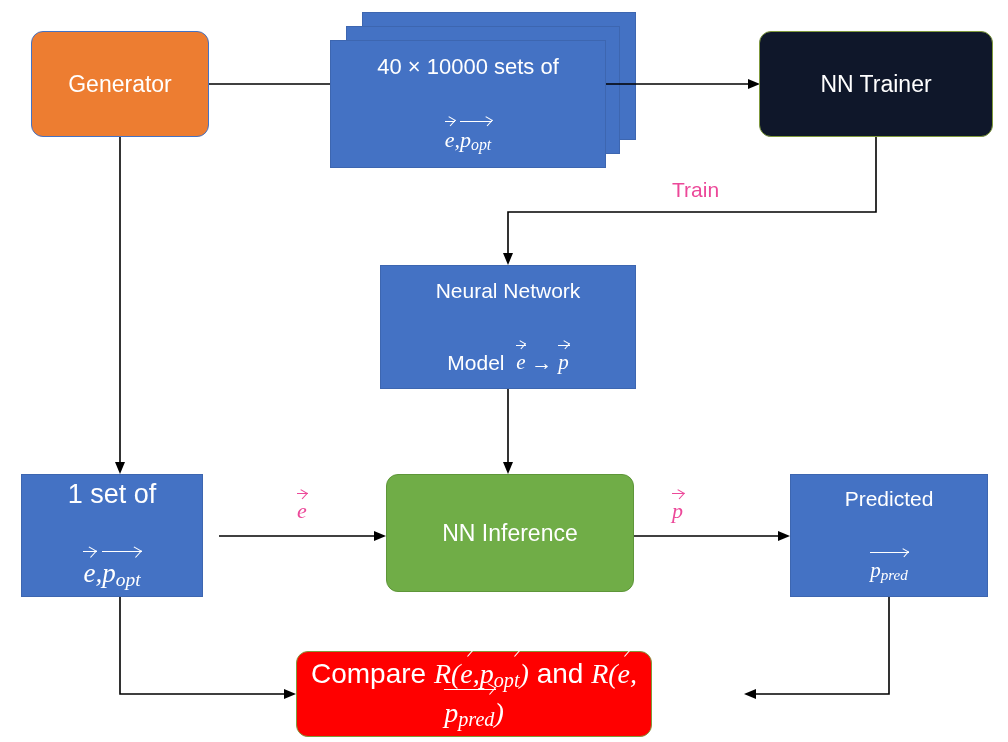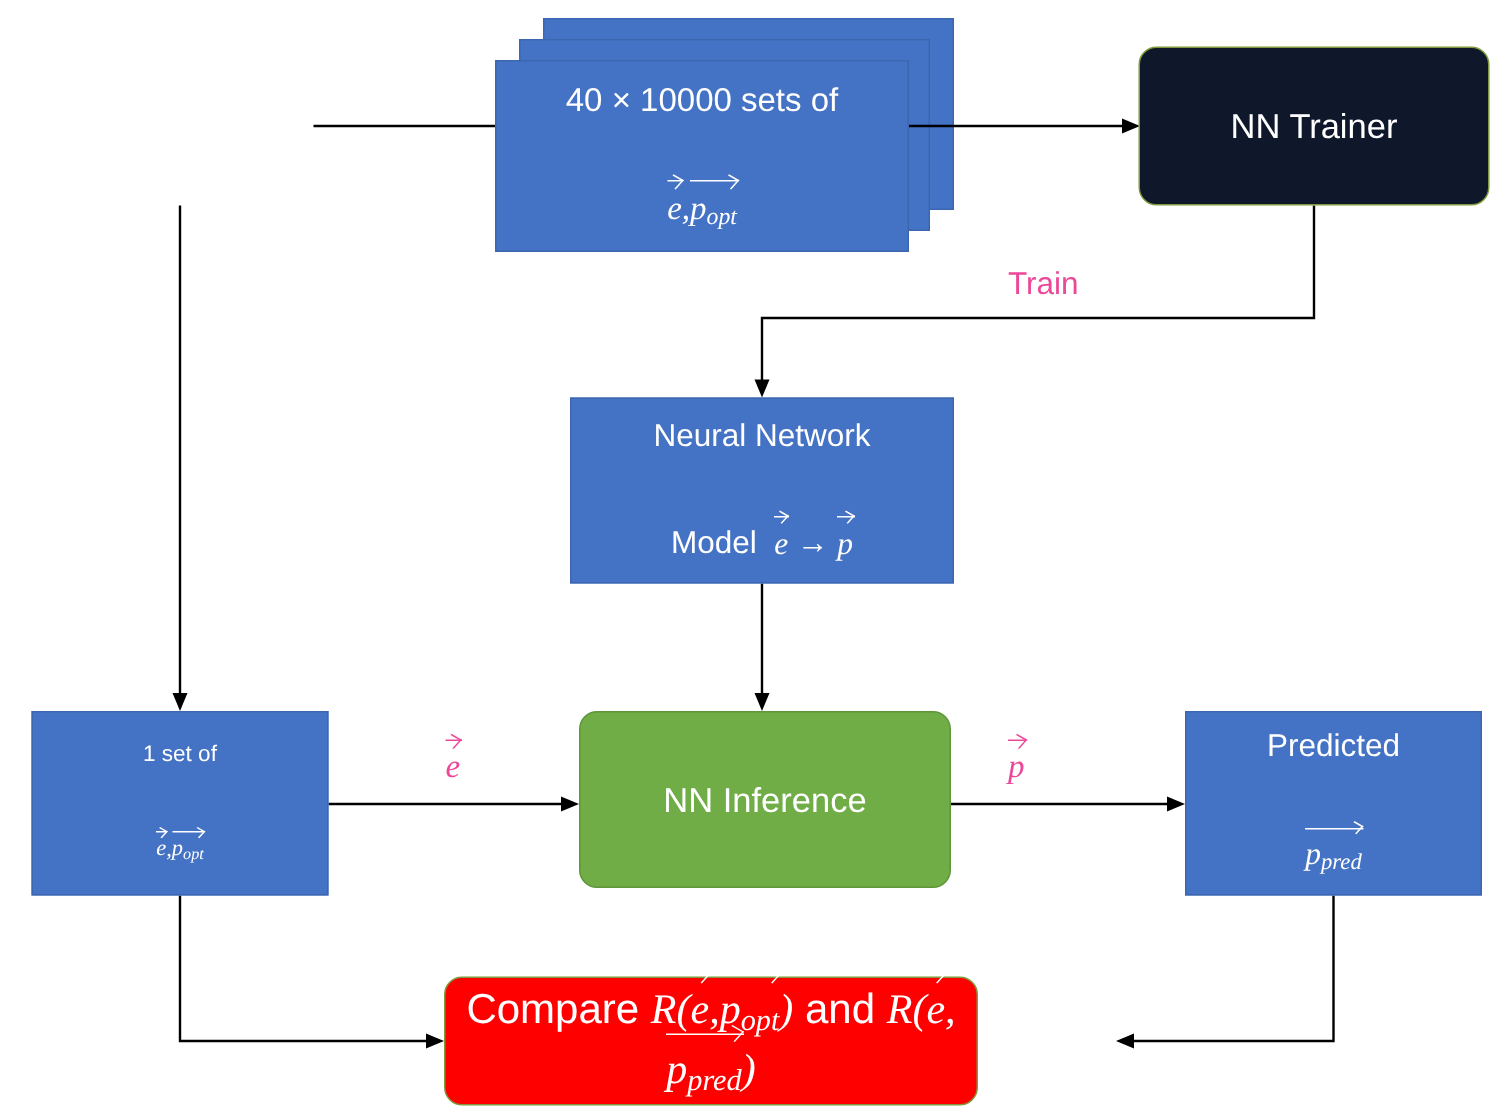--- a/index.html
+++ b/index.html
@@ -134,20 +134,23 @@
     <path d="M 634 536 L 782 536"></path>
     <polygon points="790,536 778,531 778,541" fill="#000"></polygon>
 
     <path d="M 120 597 L 120 694 L 288 694"></path>
     <polygon points="296,694 284,689 284,699" fill="#000"></polygon>
 
     <path d="M 889 597 L 889 694 L 752 694"></path>
     <polygon points="744,694 756,689 756,699" fill="#000"></polygon>
   </svg>
 
+  <div class="node node-round orange" style="left:31px; top:31px; width:178px; height:106px; font-size:23px;">
+    <span class="label-line">Generator</span>
+  </div>
 
   <div class="stack-sheet" style="left:362px; top:12px; width:274px; height:128px;"></div>
   <div class="stack-sheet" style="left:346px; top:26px; width:274px; height:128px;"></div>
 
   <div class="node node-rect blue" style="left:330px; top:40px; width:276px; height:128px; font-size:22px; flex-direction:column; z-index:3;">
     <span class="label-line">40 × 10000 sets of</span>
     <span class="label-line">
       <span class="vec"><span class="vsym">e</span></span><span class="mathy">,</span><span class="vec"><span class="vsym">p</span><span class="sub">opt</span></span>
     </span>
   </div>
@@ -158,21 +161,21 @@
 
   <div class="edge-label" style="left:672px; top:178px; font-size:21px;">Train</div>
 
   <div class="node node-rect blue" style="left:380px; top:265px; width:256px; height:124px; font-size:21px; flex-direction:column;">
     <span class="label-line">Neural Network</span>
     <span class="label-line">
       <span>Model</span>&nbsp;&nbsp;<span class="vec"><span class="vsym">e</span></span>&nbsp;<span>→</span>&nbsp;<span class="vec"><span class="vsym">p</span></span>
     </span>
   </div>
 
-  <div class="node node-rect blue" style="left:21px; top:474px; width:198px; height:123px; font-size:15px; flex-direction:column;">
+  <div class="node node-rect blue" style="left:21px; top:474px; width:182px; height:123px; font-size:27px; flex-direction:column;">
     <span class="label-line">1 set of</span>
     <span class="label-line">
       <span class="vec"><span class="vsym">e</span></span><span class="mathy">,</span><span class="vec"><span class="vsym">p</span><span class="sub">opt</span></span>
     </span>
   </div>
 
   <div class="edge-label" style="left:297px; top:497px; font-size:22px;">
     <span class="vec"><span class="vsym">e</span></span>
   </div>
 

